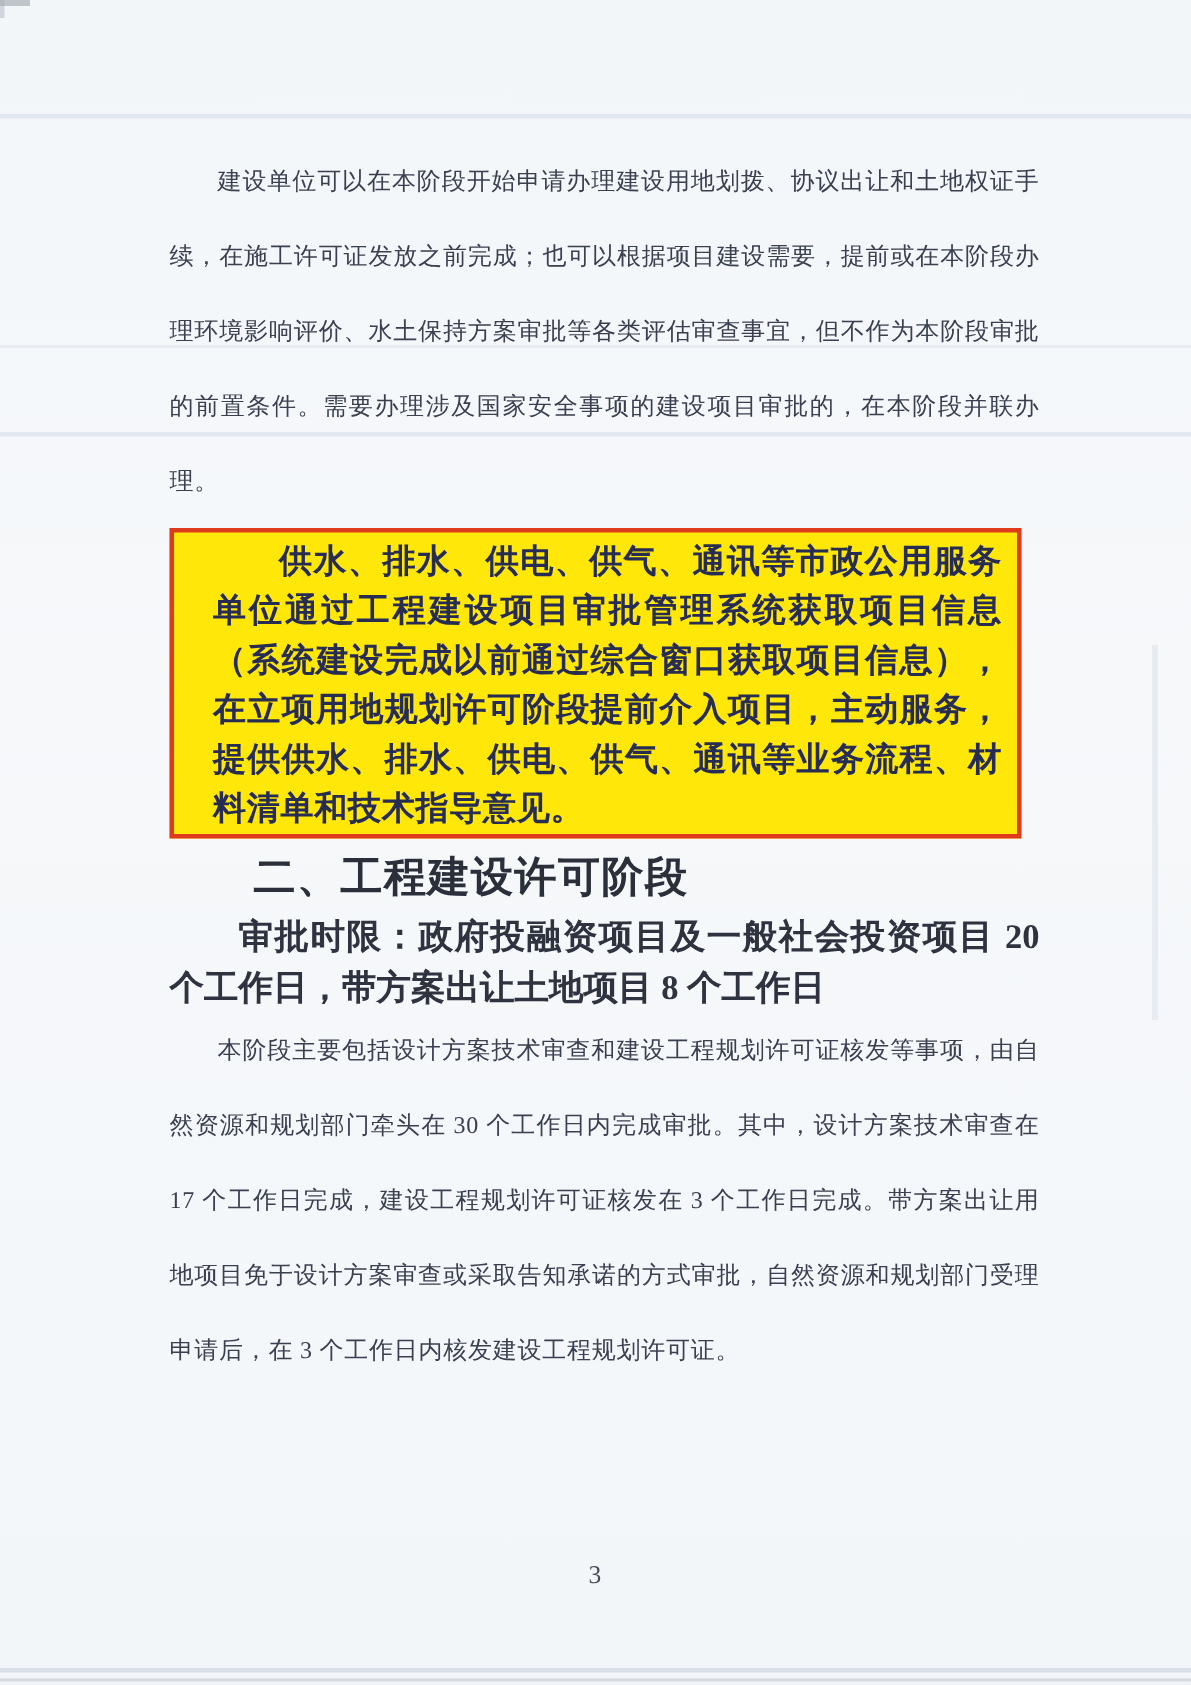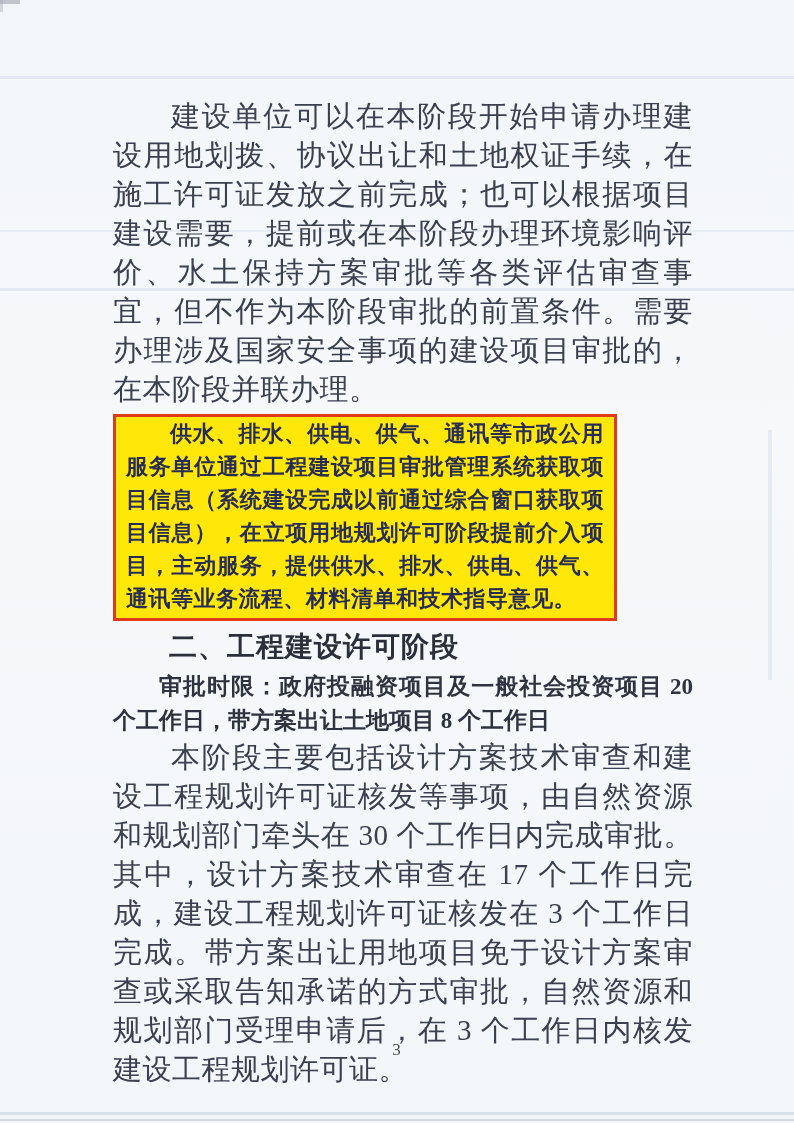--- a/index.html
+++ b/index.html
@@ -34,34 +34,33 @@
   }
 
   .content {
     position: absolute;
     left: 113px;
     top: 97px;
     width: 580px;
     color: #3a4050;
   }
   p.body-para {
-    font-size: 29px;
-    line-height: 39px;
+    font-size: 16px;
+    line-height: 50px;
     letter-spacing: 0.5px;
     text-align: justify;
     text-justify: inter-character;
     text-indent: 2em;
   }
   .highlight-box {
     margin-top: 5px;
-    width: 504px;
+    width: 568px;
     background: #ffe70a;
     border: 3px solid #de3b1d;
-    padding: 2px 10px 1px 10px;
-    font-family: Liberation Mono, monospace;
+    padding: 2px 10px 1px 26px;
   }
   .highlight-box p {
     font-size: 22px;
     line-height: 33px;
     letter-spacing: 0.5px;
     text-align: justify;
     text-justify: inter-character;
     text-indent: 2em;
     color: #262c52;
     font-weight: 600;

